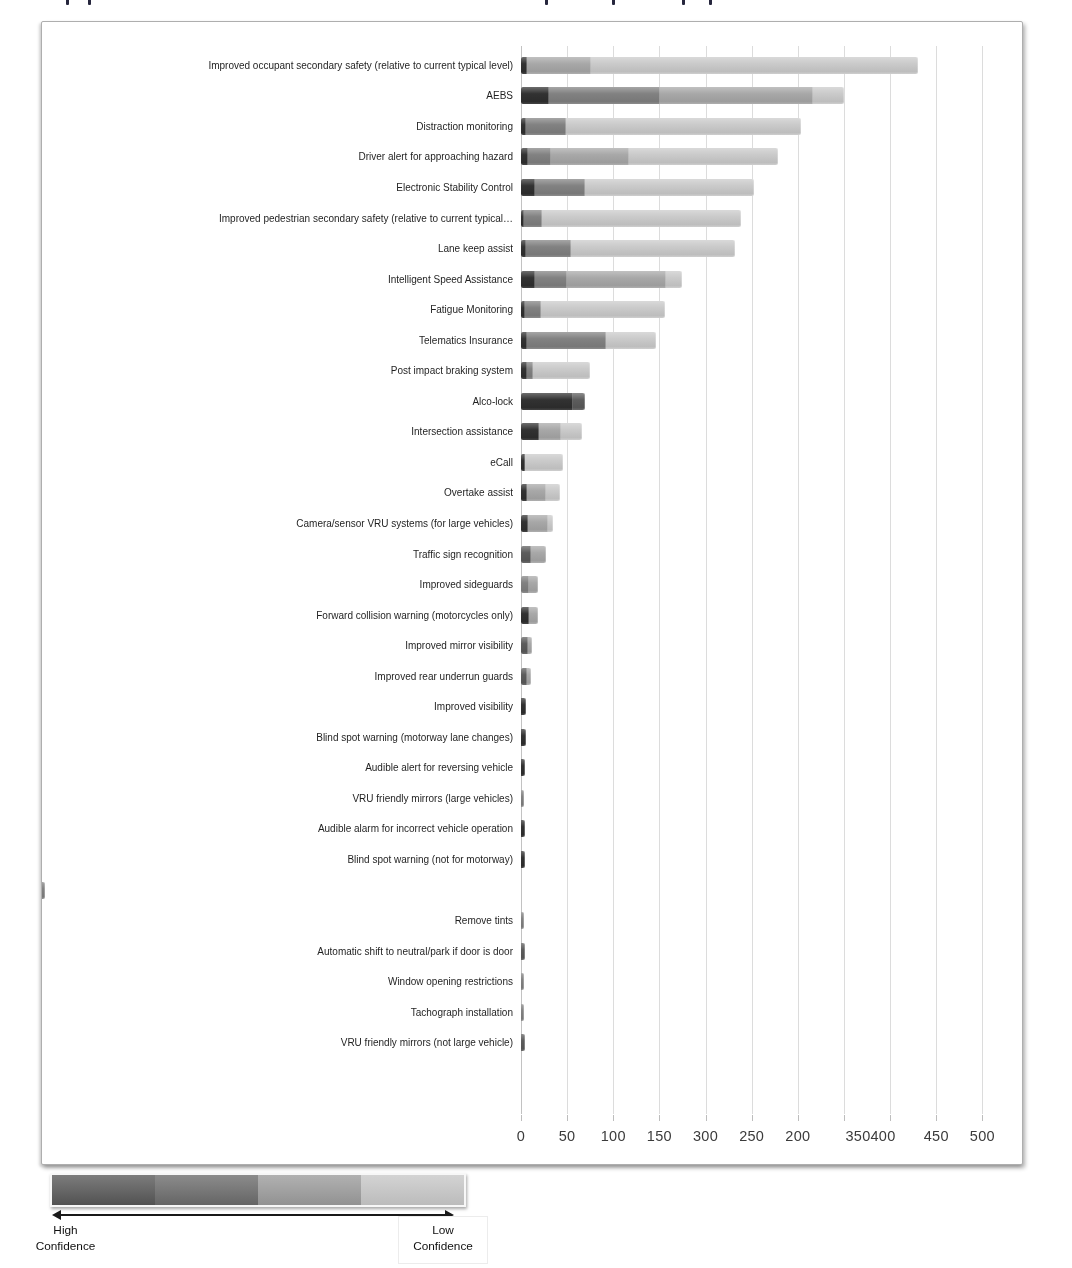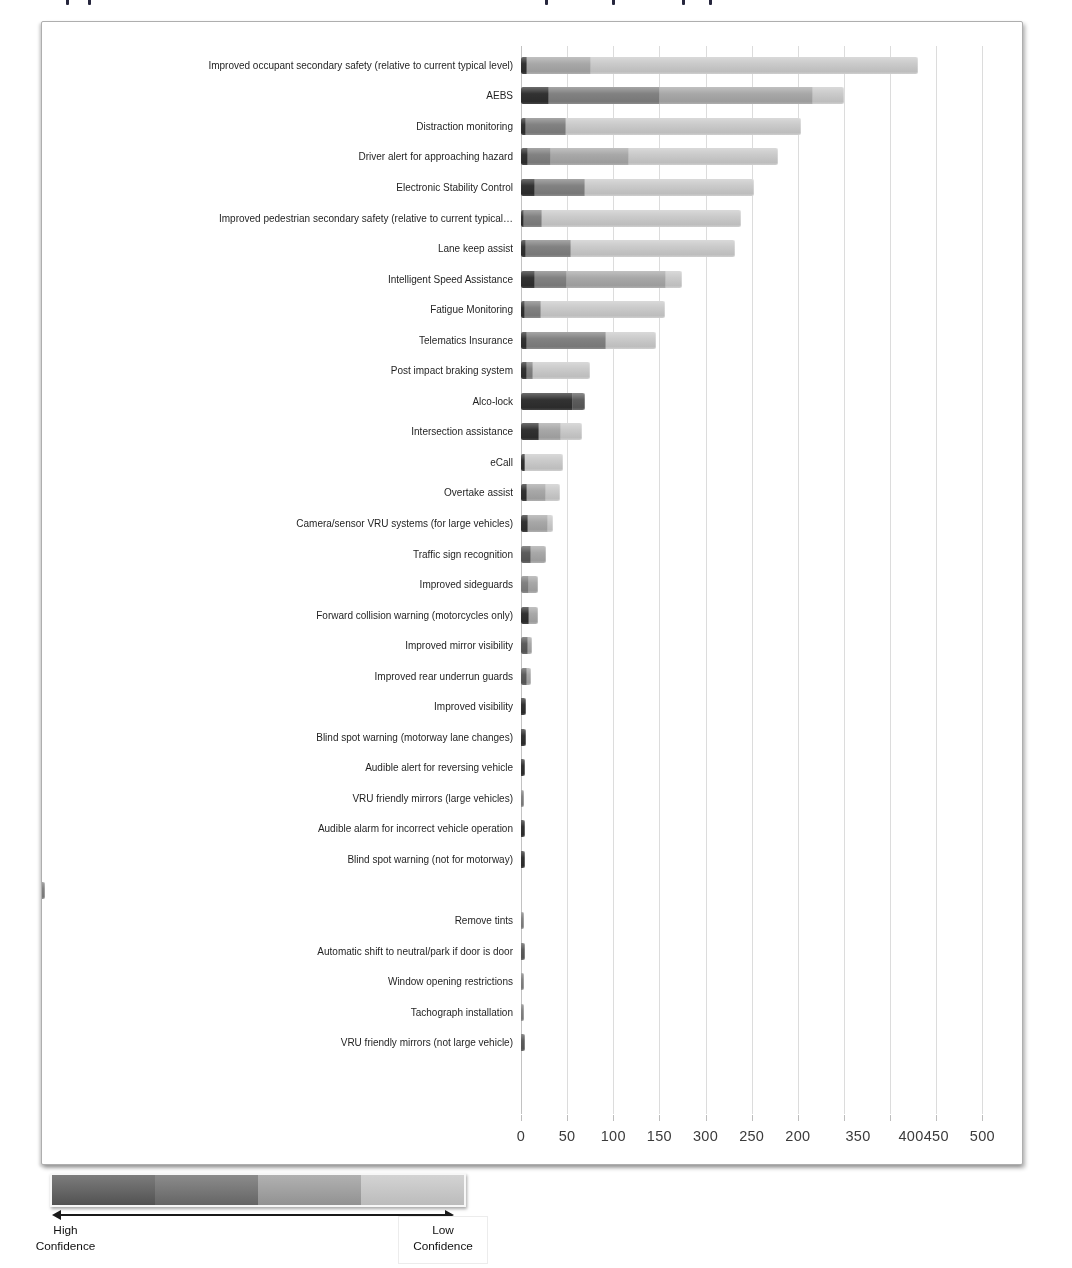--- a/index.html
+++ b/index.html
@@ -344,21 +344,21 @@
     </div>
   <div class="xticks">
       <div class="ticklabel" style="left: 0px;">0</div>
       <div class="ticklabel" style="left: 46.14px;">50</div>
       <div class="ticklabel" style="left: 92.28px;">100</div>
       <div class="ticklabel" style="left: 138.42px;">150</div>
       <div class="ticklabel" style="left: 184.56px;">300</div>
       <div class="ticklabel" style="left: 230.7px;">250</div>
       <div class="ticklabel" style="left: 276.84px;">200</div>
       <div class="ticklabel" style="left: 337px;">350</div>
-      <div class="ticklabel" style="left: 390px;">400</div>
+      <div class="ticklabel" style="left: 362px;">400</div>
       <div class="ticklabel" style="left: 415.26px;">450</div>
       <div class="ticklabel" style="left: 461.4px;">500</div>
     </div>
 </div>
 
 <div class="legend">
   <div class="colorbar">
       <div class="lseg" style="background-color: rgb(87, 87, 87);"></div>
       <div class="lseg" style="background-color: rgb(107, 107, 107);"></div>
       <div class="lseg" style="background-color: rgb(155, 155, 155);"></div>

